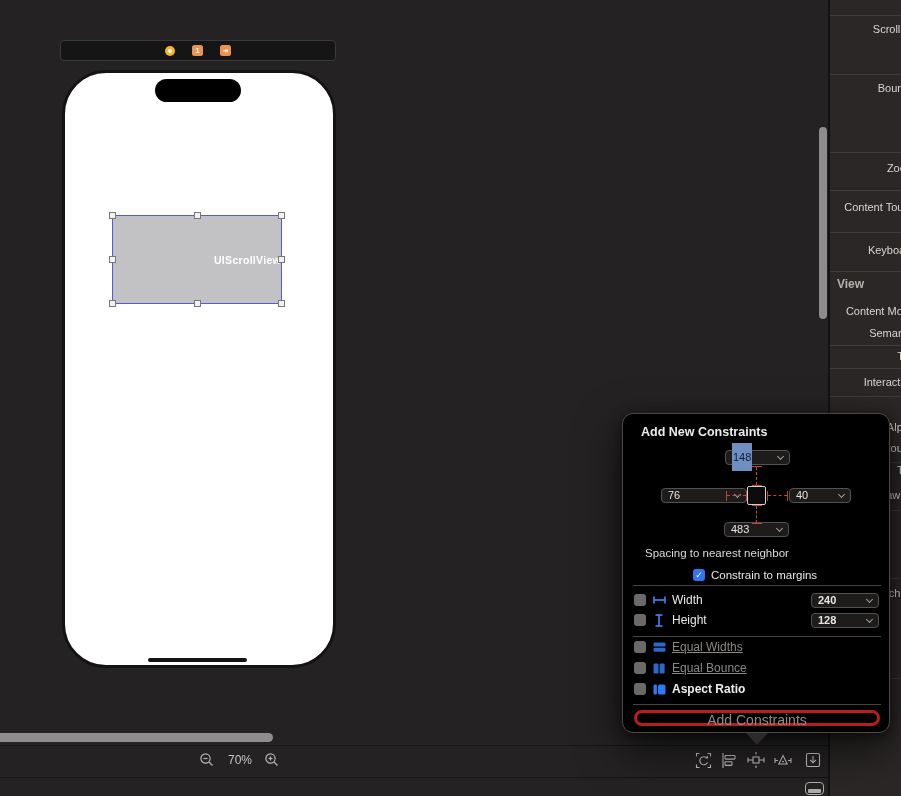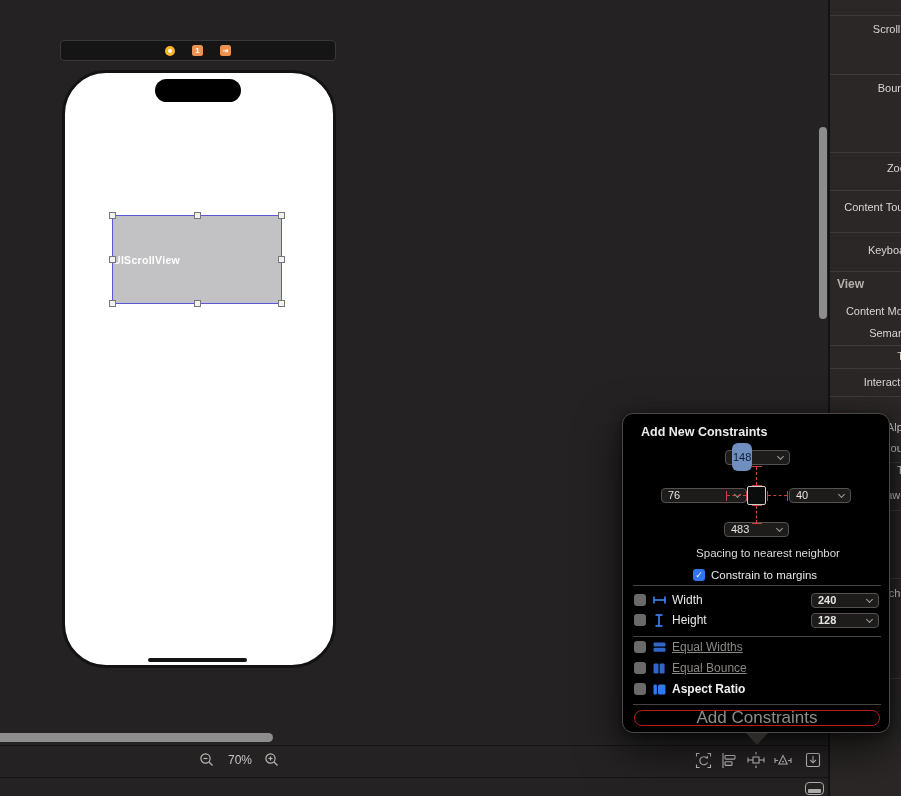--- a/index.html
+++ b/index.html
@@ -35,21 +35,21 @@
   }
   .island { position:absolute; left:90px; top:6px; width:86px; height:23px;
     background:#000; border-radius:12px; }
   .homebar { position:absolute; left:83px; top:585px; width:99px; height:4px;
     background:#131313; border-radius:2px; }
 
   .scrollview {
     position:absolute; left:112px; top:215px; width:170px; height:89px;
     background:var(--scrollview_fill,#c2c1c3);
     border:1.5px solid var(--scrollview_border,#5a57d8);
-    display:flex; align-items:center; justify-content:flex-start;
+    display:flex; align-items:center; justify-content:flex-end;
   }
   .scrollview-label { color:#fff; font-weight:bold; font-size:10.5px; letter-spacing:.3px; }
   .handle { position:absolute; width:7px; height:7px; background:#f2f2f2;
     border:1px solid #777; }
 
   .v-scrollbar { position:absolute; left:819px; top:127px; width:8px; height:192px;
     background:#8e8d8d; border-radius:4px; }
   .h-scrollbar { position:absolute; left:-6px; top:733px; width:279px; height:9px;
     background:#8e8d8d; border-radius:5px; }
 
@@ -82,46 +82,46 @@
   .popover-arrow { position:absolute; left:123px; top:319px; width:0; height:0;
     border-left:11px solid transparent; border-right:11px solid transparent;
     border-top:12px solid #2c2a29; }
   .pop-title { position:absolute; left:18px; top:11px; font-weight:bold; font-size:12.5px; color:#ecebea; }
 
   .combo { position:absolute; height:15px; background:#1d1c1b; border:1px solid #545150;
     border-radius:4px; color:#e5e3e2; font-size:11px; line-height:13px; padding-left:6px; }
   .combo .chev { position:absolute; right:6px; top:3px; width:5px; height:5px;
     border-right:1.2px solid #a09d9a; border-bottom:1.2px solid #a09d9a;
     transform:rotate(45deg); }
-  .combo .sel { background:var(--selection,#6f8fc0); color:#0e1c36; padding:8px 1px;border-radius:6px; }
+  .combo .sel { background:var(--selection,#6f8fc0); color:#0e1c36; padding:8px 1px; }
 
   .csq { position:absolute; left:124px; top:72px; width:19px; height:19px;
     background:#0c0c0c; border:1.5px solid #cfcfcf; border-radius:2px; }
 
   .conn-v { position:absolute; width:0; border-left:1.5px dashed var(--constraint_red,#c0453a); }
   .conn-v::before, .conn-v::after { content:''; position:absolute; left:-5.5px; width:10px; height:0;
     border-top:1.5px solid var(--constraint_red,#c0453a); }
   .conn-v::before { top:-1px; } .conn-v::after { bottom:-1px; }
   .conn-h { position:absolute; height:0; border-top:1.5px dashed var(--constraint_red,#c0453a); }
   .conn-h::before, .conn-h::after { content:''; position:absolute; top:-5.5px; width:0; height:10px;
     border-left:1.5px solid var(--constraint_red,#c0453a); }
   .conn-h::before { left:-1px; } .conn-h::after { right:-1px; }
 
-  .pop-center-text { position:absolute; left:0; width:268px; text-align:center;
+  .pop-center-text { position:absolute; left:0; width:268px; 
     color:#dddbd9; font-size:11.5px;padding-left:22px; }
   .checkbox { width:12px; height:12px; border-radius:3px; background:#6b6a69; }
   .checkbox.checked { background:var(--accent,#3175f0); color:#fff; font-size:9px; font-weight:bold;
     line-height:12px; text-align:center; }
   .pop-row { position:absolute; left:11px; height:14px; display:flex; align-items:center; gap:6px; }
   .pop-row .rlabel { font-size:12px; color:#e9e7e6; }
   .pop-row.disabled .rlabel { color:#8b8885;text-decoration:underline; }
   .pop-row .ricon { width:14px; height:13px; display:flex; align-items:center; justify-content:center; }
   .pop-div { position:absolute; left:10px; width:248px; height:1px; background:#474341; }
   .add-btn { position:absolute; left:11px; top:296px; width:246px; height:16px;
-    border:1px solid #b91c1c; border-radius:8px; color:#8f8b88; font-size:17px;
+    border:3px solid #b91c1c; border-radius:8px; color:#8f8b88; font-size:14px;
     text-align:center; line-height:14px; background:transparent; }
 
   svg { display:block; }
 </style>
 </head>
 <body>
 
 <div class="root">
 
   <div class="canvas">

